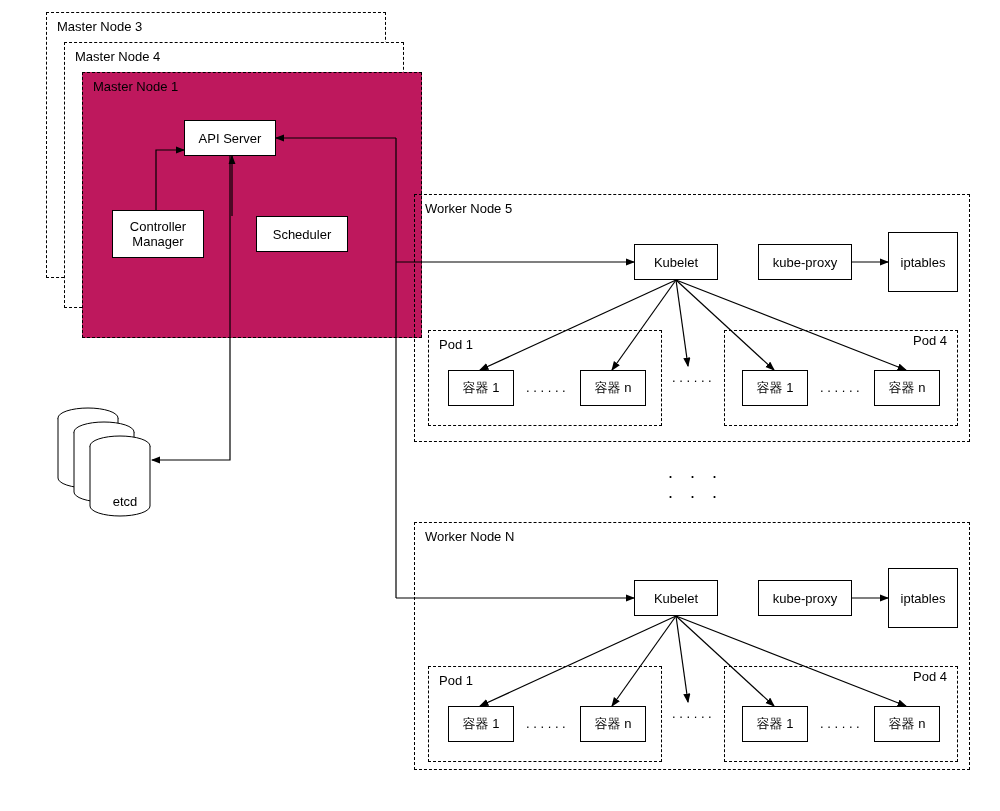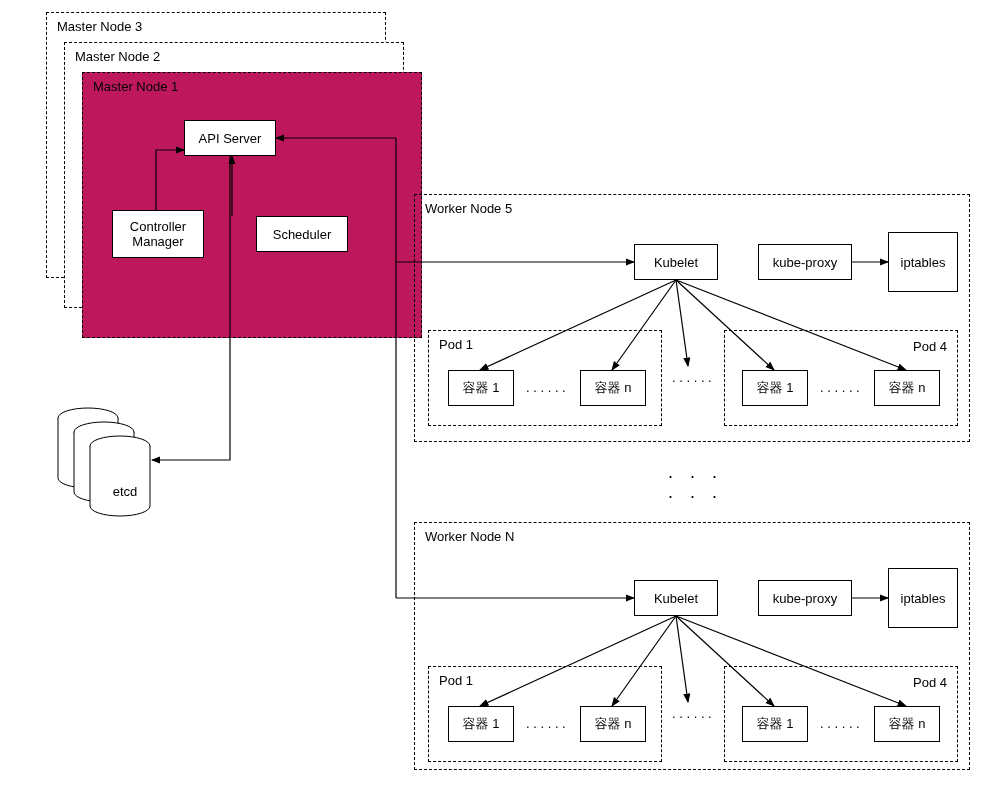--- a/index.html
+++ b/index.html
@@ -28,38 +28,38 @@
   }
   .dashed { border-style: dashed; background: transparent; }
   .label-tl {
     align-items: flex-start;
     justify-content: flex-start;
     padding: 6px 10px;
   }
   .label-tr {
     align-items: flex-start;
     justify-content: flex-end;
-    padding: 8px 10px;
+    padding: 2px 10px;
   }
   .plain {
     position: absolute;
     background: transparent;
   }
   svg { position: absolute; overflow: visible; }
 </style>
 </head>
 <body>
 
 <div id="stage">
 
   <div class="box dashed label-tl" style="left:46px; top:12px; width:340px; height:266px;">
     <span>Master Node 3</span>
   </div>
   <div class="box dashed label-tl" style="left:64px; top:42px; width:340px; height:266px; background:#fff;">
-    <span>Master Node 2</span>
+    <span>Master Node 4</span>
   </div>
   <div class="box dashed label-tl" style="left:82px; top:72px; width:340px; height:266px; background:#be185d;">
     <span>Master Node 1</span>
   </div>
 
   <div class="box" style="left:184px; top:120px; width:92px; height:36px;">
     <span>API Server</span>
   </div>
 
   <div class="box" style="left:112px; top:210px; width:92px; height:48px; white-space:pre-line;">
@@ -75,21 +75,21 @@
 
     <g fill="#fff" stroke="#000">
       <ellipse cx="40" cy="14" rx="30" ry="10"></ellipse>
       <path d="M10 14 v60 a30 10 0 0 0 60 0 v-60"></path>
       <ellipse cx="56" cy="28" rx="30" ry="10"></ellipse>
       <path d="M26 28 v60 a30 10 0 0 0 60 0 v-60"></path>
       <ellipse cx="72" cy="42" rx="30" ry="10"></ellipse>
       <path d="M42 42 v60 a30 10 0 0 0 60 0 v-60"></path>
     </g>
   </svg>
-  <div class="plain" style="left:100px; top:484px; width:50px; text-align:center;">etcd</div>
+  <div class="plain" style="left:100px; top:494px; width:50px; text-align:center;">etcd</div>
 
   <div class="box dashed label-tl" style="left:414px; top:194px; width:556px; height:248px;">
     <span>Worker Node 5</span>
   </div>
 
   <div class="box" style="left:634px; top:244px; width:84px; height:36px;">
     <span>Kubelet</span>
   </div>
   <div class="box" style="left:758px; top:244px; width:94px; height:36px;">
     <span>kube-proxy</span>

